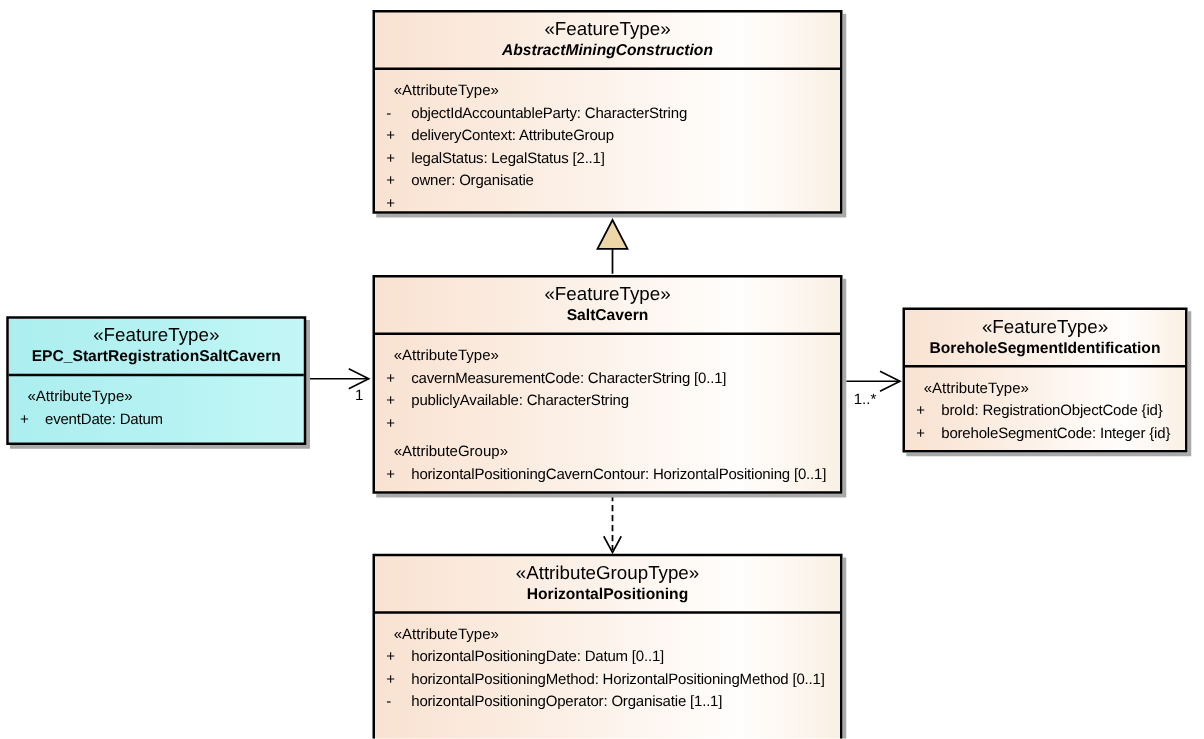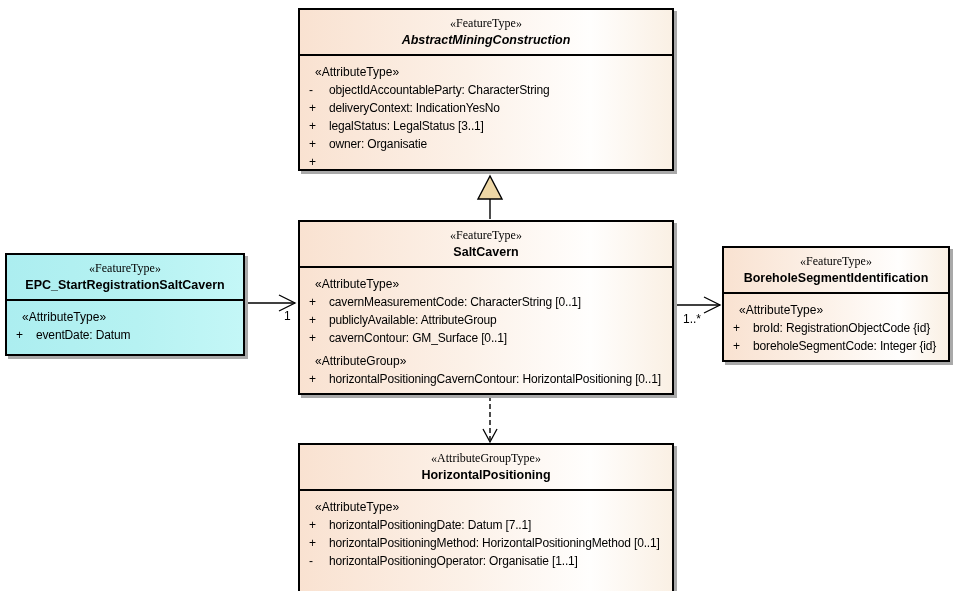--- a/index.html
+++ b/index.html
@@ -11,21 +11,21 @@
   .uml-class {
     position:absolute; box-sizing:border-box;
     border:2px solid #000000;
     box-shadow:3px 3px 0 #a9a9a9;
     background:linear-gradient(90deg,#f9e2d1 0%, #fcf1e8 45%, #fffefd 78%, #faf0e4 100%);
   }
   .uml-class.cyan {
     background:linear-gradient(90deg,#aceef0 0%, #b6f2f2 55%, #c4f7f7 100%);
   }
   .hdr { text-align:center; padding-top:5px; border-bottom:2px solid #000000; }
-  .stereo { font-size:12px; line-height:17px;font-family:Liberation Serif, serif; }
+  .stereo { font-size:15px; line-height:17px; }
   .cname { font-size:12.5px; font-weight:bold; line-height:17px; padding-bottom:5px; white-space:nowrap; }
   .cname.it { font-style:italic;text-align:center; }
   .body { padding:7px 3px 20px 6px; font-size:12px; }
   .sect { padding-left:9px; line-height:18px; white-space:nowrap; }
   .row { display:flex; line-height:18px; white-space:nowrap; }
   .vis { flex:0 0 20px; width:20px; padding-left:3px; }
   .atxt { letter-spacing:-0.15px; }
   .gap { height:5px; }
   .mult { position:absolute; font-size:12px; line-height:14px; }
 </style>
@@ -66,25 +66,25 @@
       <div class="cname it">AbstractMiningConstruction</div>
     </div>
     <div class="body">
       <div class="sect">«AttributeType»</div>
       <div class="row">
           <span class="vis">-</span>
           <span class="atxt">objectIdAccountableParty: CharacterString</span>
         </div>
       <div class="row">
           <span class="vis">+</span>
-          <span class="atxt">deliveryContext: IndicationYesNo</span>
+          <span class="atxt">deliveryContext: AttributeGroup</span>
         </div>
       <div class="row">
           <span class="vis">+</span>
-          <span class="atxt">legalStatus: LegalStatus [3..1]</span>
+          <span class="atxt">legalStatus: LegalStatus [2..1]</span>
         </div>
       <div class="row">
           <span class="vis">+</span>
           <span class="atxt">owner: Organisatie</span>
         </div>
       <div class="row">
           <span class="vis">+</span>
         </div>
     </div>
   </div>
@@ -95,25 +95,24 @@
       <div class="cname">SaltCavern</div>
     </div>
     <div class="body">
       <div class="sect">«AttributeType»</div>
       <div class="row">
           <span class="vis">+</span>
           <span class="atxt">cavernMeasurementCode: CharacterString [0..1]</span>
         </div>
       <div class="row">
           <span class="vis">+</span>
-          <span class="atxt">publiclyAvailable: AttributeGroup</span>
+          <span class="atxt">publiclyAvailable: CharacterString</span>
         </div>
       <div class="row">
           <span class="vis">+</span>
-          <span class="atxt">cavernContour: GM_Surface [0..1]</span>
         </div>
       <div class="gap"></div>
       <div class="sect">«AttributeGroup»</div>
       <div class="row">
           <span class="vis">+</span>
           <span class="atxt">horizontalPositioningCavernContour: HorizontalPositioning [0..1]</span>
         </div>
     </div>
   </div>
 
@@ -151,21 +150,21 @@
 
   <div class="uml-class" style="left:298px; top:443px; width:376px; height:177px;">
     <div class="hdr">
       <div class="stereo">«AttributeGroupType»</div>
       <div class="cname">HorizontalPositioning</div>
     </div>
     <div class="body">
       <div class="sect">«AttributeType»</div>
       <div class="row">
           <span class="vis">+</span>
-          <span class="atxt">horizontalPositioningDate: Datum [7..1]</span>
+          <span class="atxt">horizontalPositioningDate: Datum [0..1]</span>
         </div>
       <div class="row">
           <span class="vis">+</span>
           <span class="atxt">horizontalPositioningMethod: HorizontalPositioningMethod [0..1]</span>
         </div>
       <div class="row">
           <span class="vis">-</span>
           <span class="atxt">horizontalPositioningOperator: Organisatie [1..1]</span>
         </div>
     </div>

